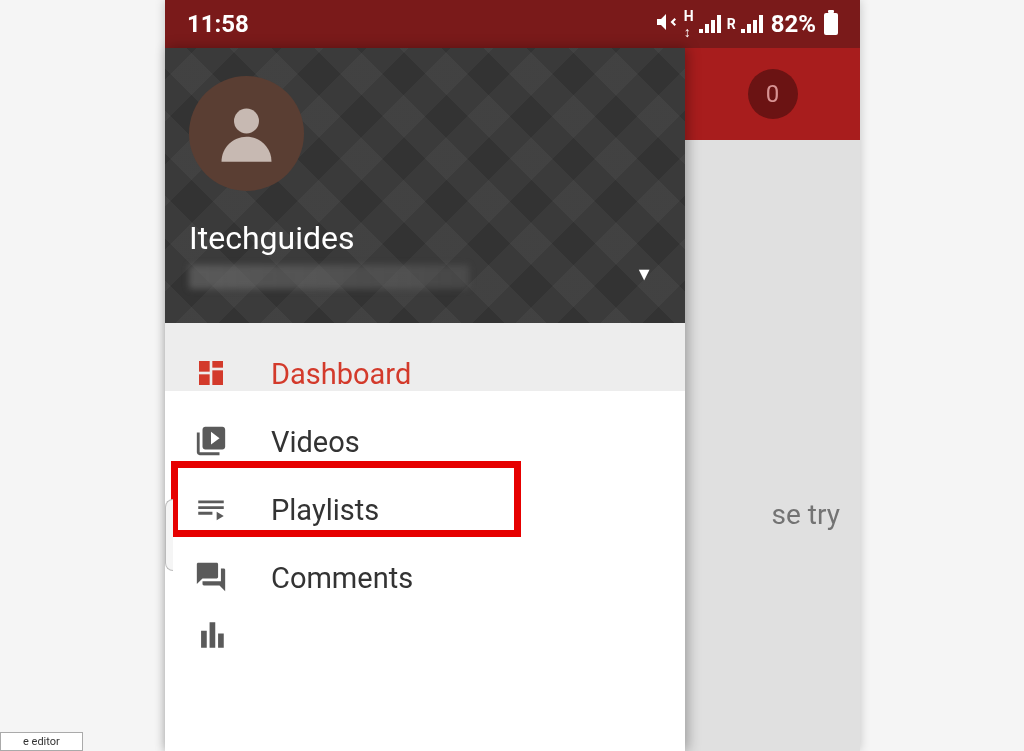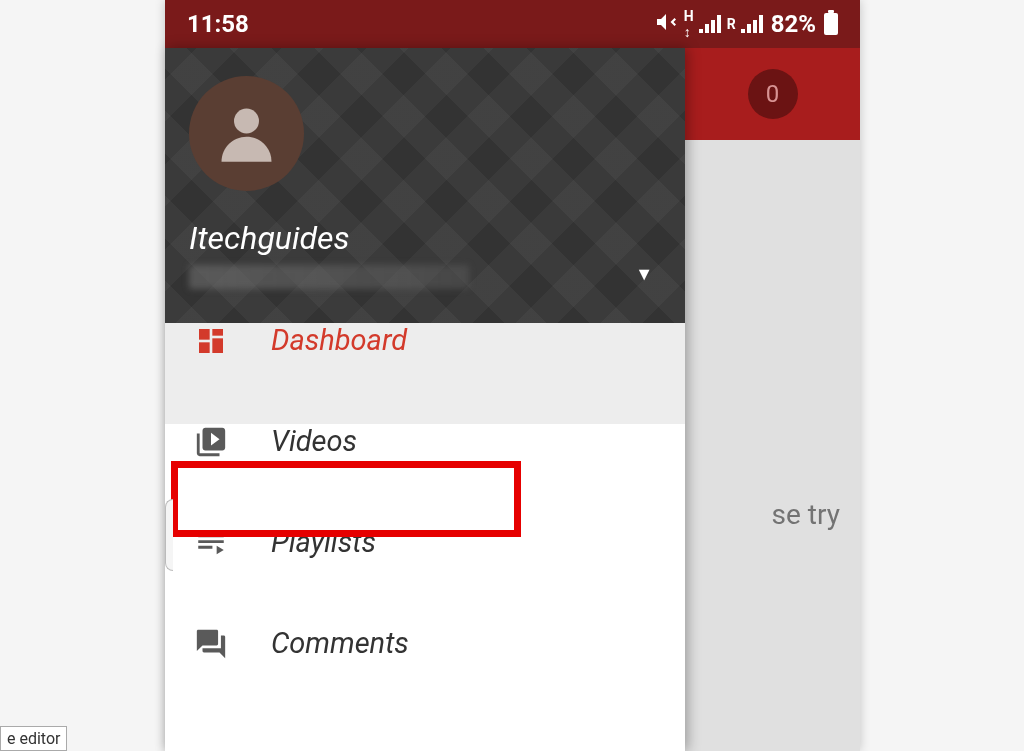--- a/index.html
+++ b/index.html
@@ -119,21 +119,20 @@
       color: #737373;
     }
     .drawer {
       position: absolute;
       left: 0;
       top: 0;
       width: 520px;
       height: 100%;
       background: #fff;
       box-shadow: 3px 0 12px rgba(0,0,0,0.3);
-      font-style: italic;
     }
     .drawer-header {
       height: 275px;
       background: #3a3a3a;
       background-image: 
         repeating-linear-gradient(45deg, rgba(255,255,255,0.04) 0 30px, transparent 30px 60px),
         repeating-linear-gradient(-45deg, rgba(0,0,0,0.12) 0 30px, transparent 30px 60px);
       padding: 28px 24px 20px;
       position: relative;
     }
@@ -162,22 +161,22 @@
     }
     .dropdown-caret {
       position: absolute;
       right: 32px;
       bottom: 38px;
       color: #fff;
       font-size: 18px;
     }
     .menu-item {
       display: flex;
-      align-items: flex-start;
-      height: 101px;
+      align-items: flex-end;
+      height: 68px;
       padding: 0 28px;
       font-size: 29px;
       color: #333;
       gap: 42px;
       cursor: pointer;
     }
     .menu-item.active {
       background: #ededed;
       color: #d33a2b;
     }
@@ -204,22 +203,22 @@
       overflow: hidden;
       align-items: flex-start;
       padding-top: 22px;
     }
     .bottom-tag {
       position: absolute;
       left: 0;
       bottom: 0;
       background: #fff;
       border: 1px solid #aaa;
-      padding: 2px 6px;
-      font-size: 16px;
+      padding: 2px 22px;
+      font-size: 11px;
       color: #333;
     }
     .drawer-scrim {
       position: absolute;
       left: 0;
       top: 451px;
       width: 8px;
       height: 72px;
       border: 1px solid #bbb;
       border-right: none;

